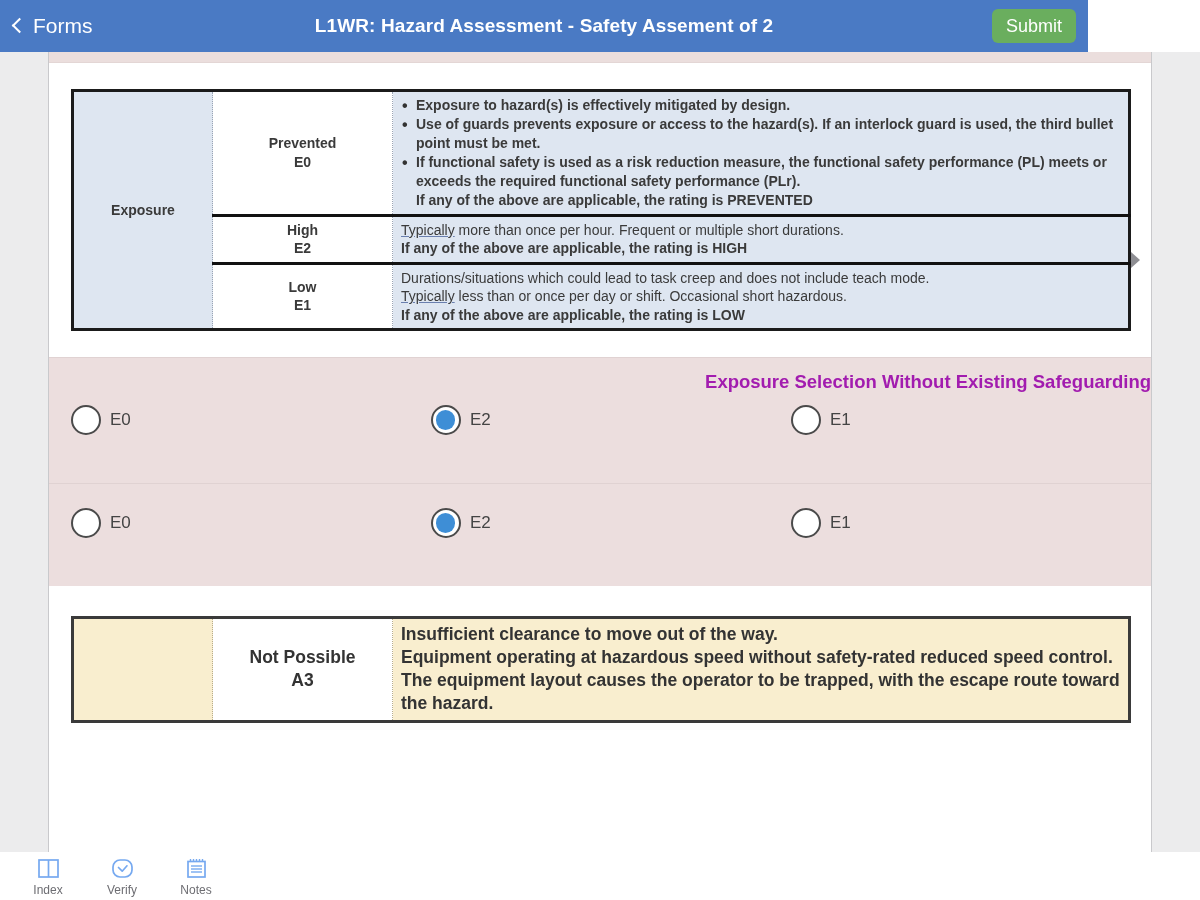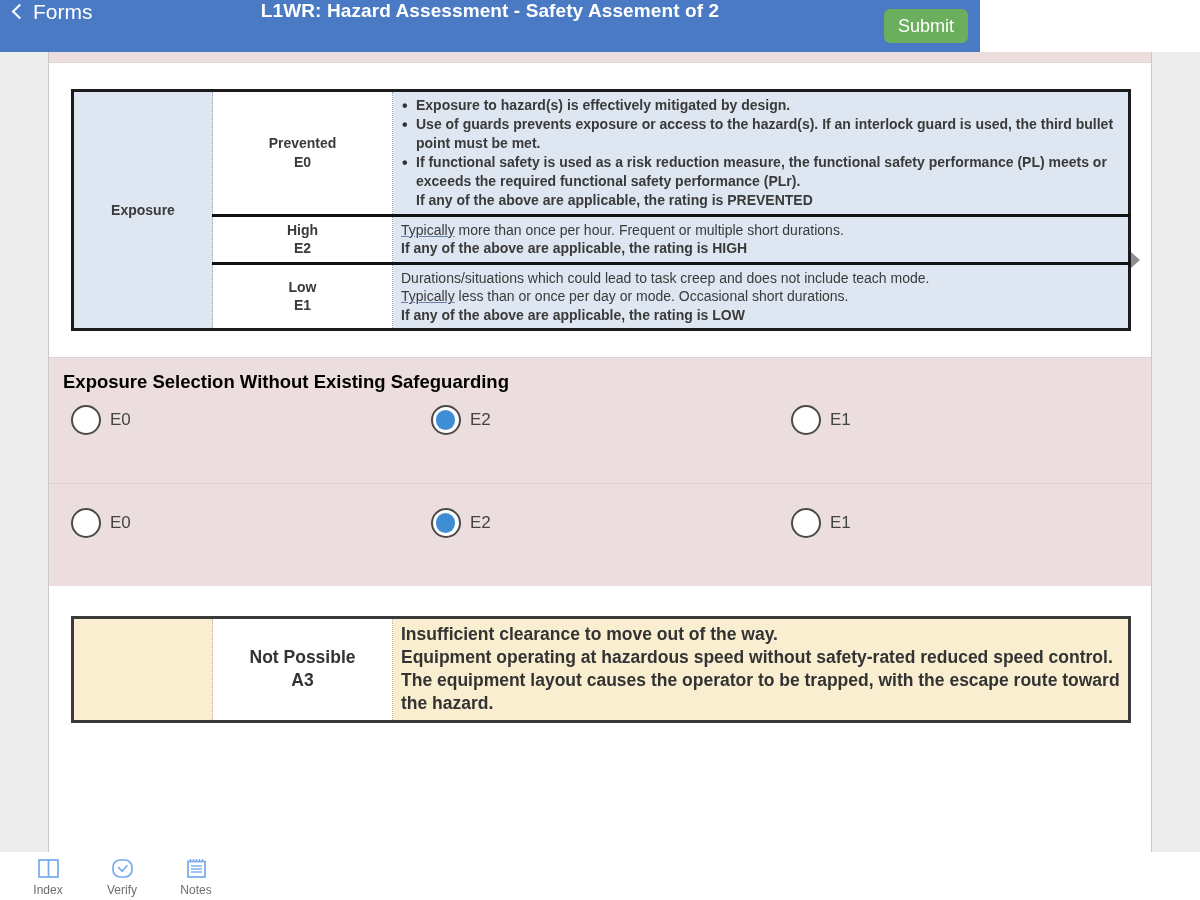--- a/index.html
+++ b/index.html
@@ -16,25 +16,25 @@
     position: relative;
     width: 1200px;
     height: 900px;
     background: #ffffff;
   }
 
   
   .header {
     position: absolute;
     top: 0; left: 0;
-    width: 980px;
+    width: 1088px;
     height: 52px;
     background: #4a7ac4;
     display: flex;
-    align-items: flex-start;
+    align-items: center;
     z-index: 20;
   }
   .back-link {
     display: flex;
     align-items: center;
     gap: 8px;
     margin-left: 14px;
     color: #ffffff;
     font-size: 21px;
     cursor: pointer;
@@ -179,24 +179,25 @@
     cursor: pointer;
   }
 
   
   .radio-section {
     background: #ecdede;
     padding: 12px 0 20px 0;
     border-top: 1px solid #e0d2d2;
   }
   .radio-title {
-    color: #000000;
+    color: #a21caf;
     font-size: 18.5px;
     font-weight: bold;
     margin: 1px 0 0 14px;
+    text-align: right;
   }
   .radio-row {
     position: relative;
     height: 58px;
     margin-top: 12px;
   }
   .radio-opt {
     position: absolute;
     display: flex;
     align-items: center;
@@ -351,21 +352,21 @@
             </td>
           </tr>
 
           <tr class="row-div">
             <td class="col-rating cell-rating">
               <span>Low</span><br>
               <span>E1</span>
             </td>
             <td class="cell-desc">
               <div class="tline normal-w">Durations/situations which could lead to task creep and does not include teach mode.</div>
-              <div class="tline normal-w"><span class="sq-underline">Typically</span><span> less than or once per day or mode.  Occasional short durations.</span></div>
+              <div class="tline normal-w"><span class="sq-underline">Typically</span><span> less than or once per day or shift.  Occasional short hazardous.</span></div>
               <div class="tline">If any of the above are applicable, the rating is LOW</div>
             </td>
           </tr>
         </tbody>
           </table>
         <div class="scroll-chevron"></div>
       </div>
 
       <div class="radio-section" style="margin-top:26px;">
         <div class="radio-title">Exposure Selection Without Existing Safeguarding</div>

